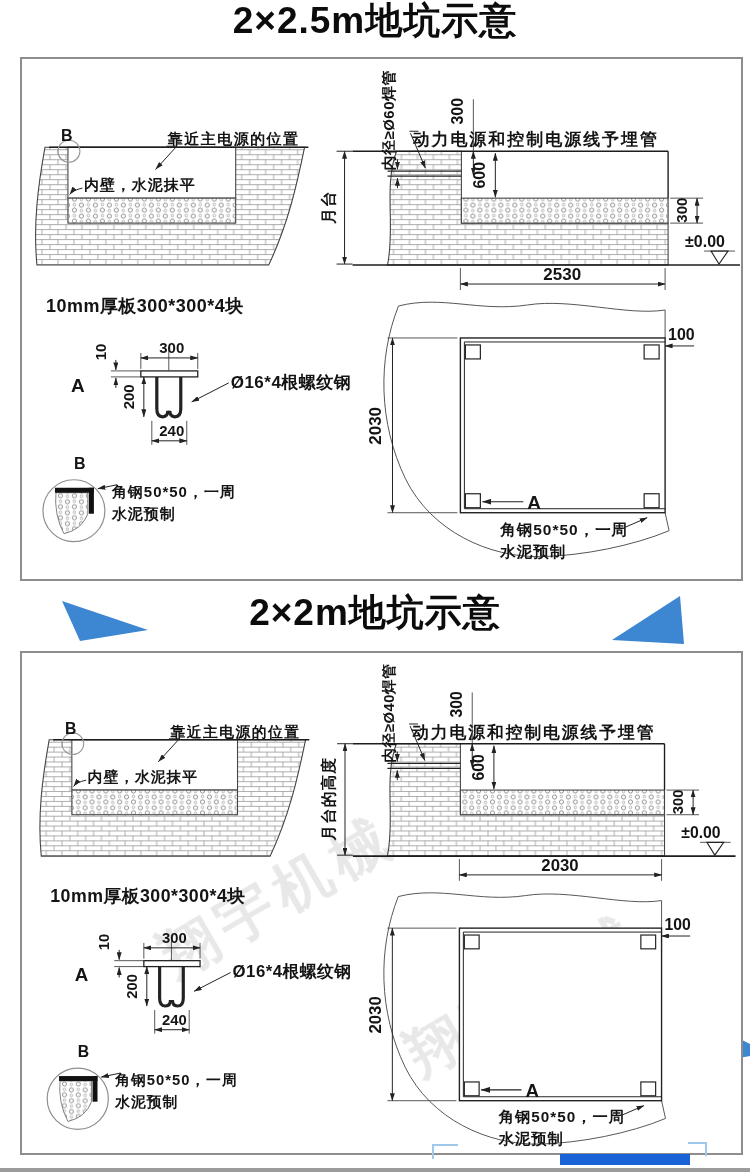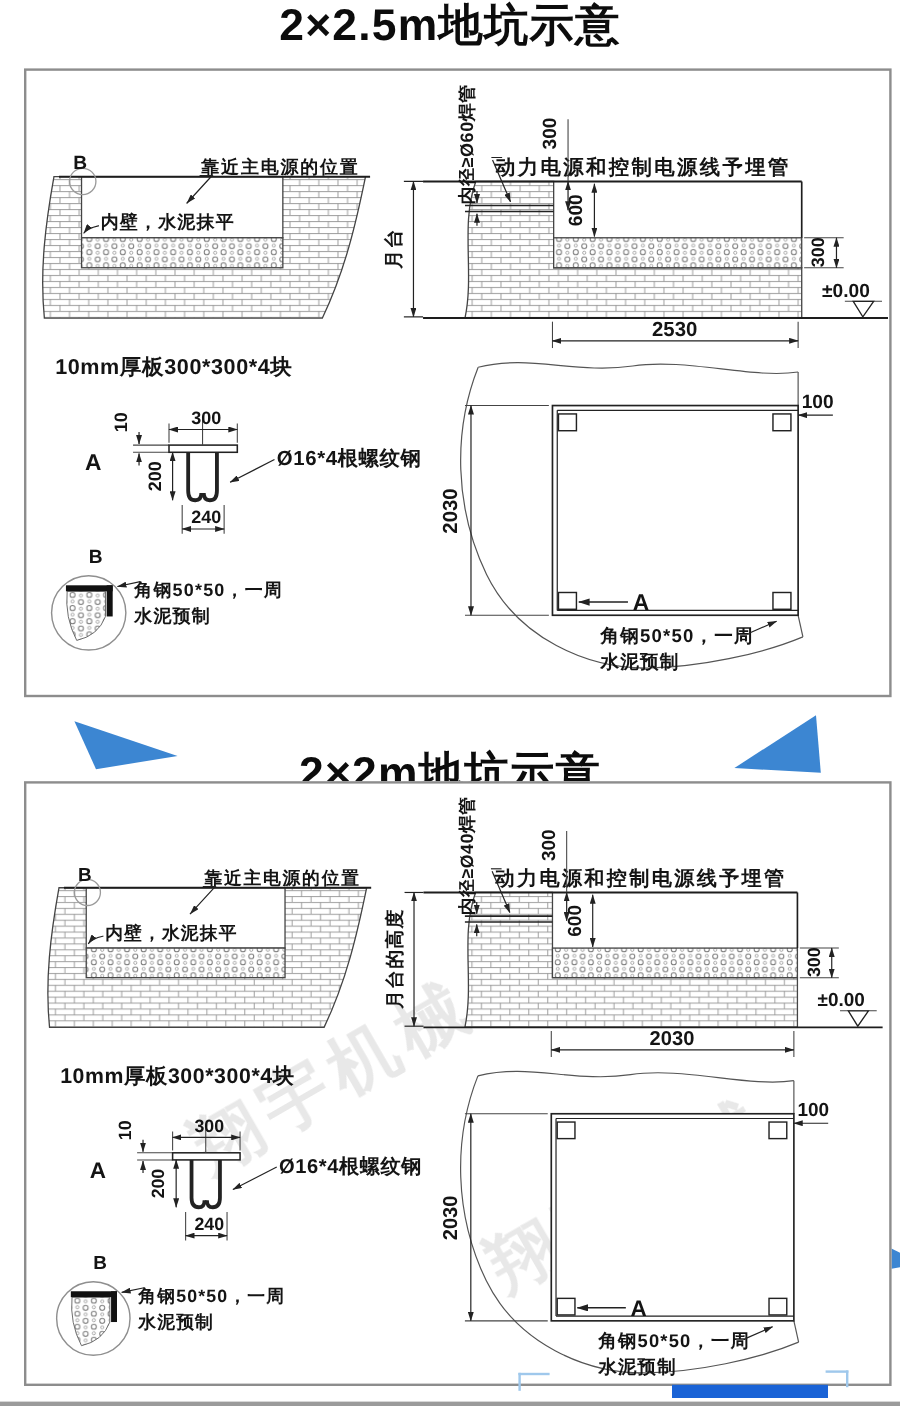--- a/index.html
+++ b/index.html
@@ -1,21 +1,21 @@
 <!DOCTYPE html>
 <html><head>
 <meta charset="utf-8">
 <style>
   html,body{margin:0;padding:0}
   body{width:750px;height:1172px;position:relative;background:#ffffff;overflow:hidden;
        font-family:"Liberation Sans","DejaVu Sans",sans-serif}
   .sec-title{position:absolute;left:0;width:750px;text-align:center;font-size:37px;
              font-weight:900;color:#0c0c0c;letter-spacing:1px;white-space:nowrap}
   #title1{top:-4px}
-  #title2{top:620px}
+  #title2{top:588px}
   .box{position:absolute;left:20px;width:719px;background:#fff;border:2px solid #8d8d8d}
   #section-box-0{top:57px;height:520px}
   #section-box-1{top:651px;height:500px}
   svg.sec{display:block}
   svg text{font-weight:600;fill:#141414}
   .decor{position:absolute}
   .bracket{position:absolute;border-color:#9fc8ec;border-style:solid;border-width:0}
   #bracket-left{left:432px;top:1144px;width:24px;height:13px;border-left-width:2px;border-top-width:2px}
   #bracket-right{left:688px;top:1142px;width:17px;height:12px;border-right-width:2px;border-top-width:2px}
   #blue-bar{left:560px;top:1154px;width:130px;height:11px}

